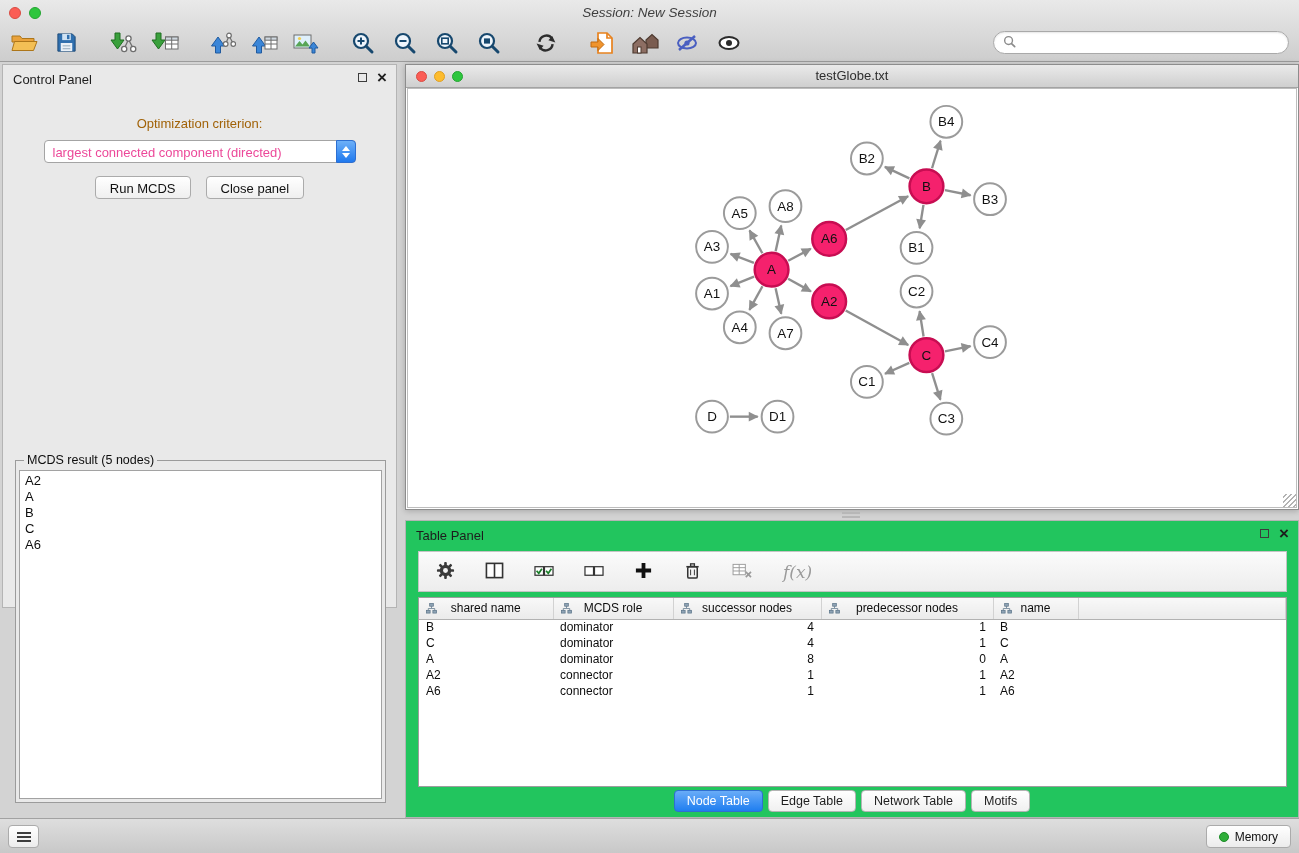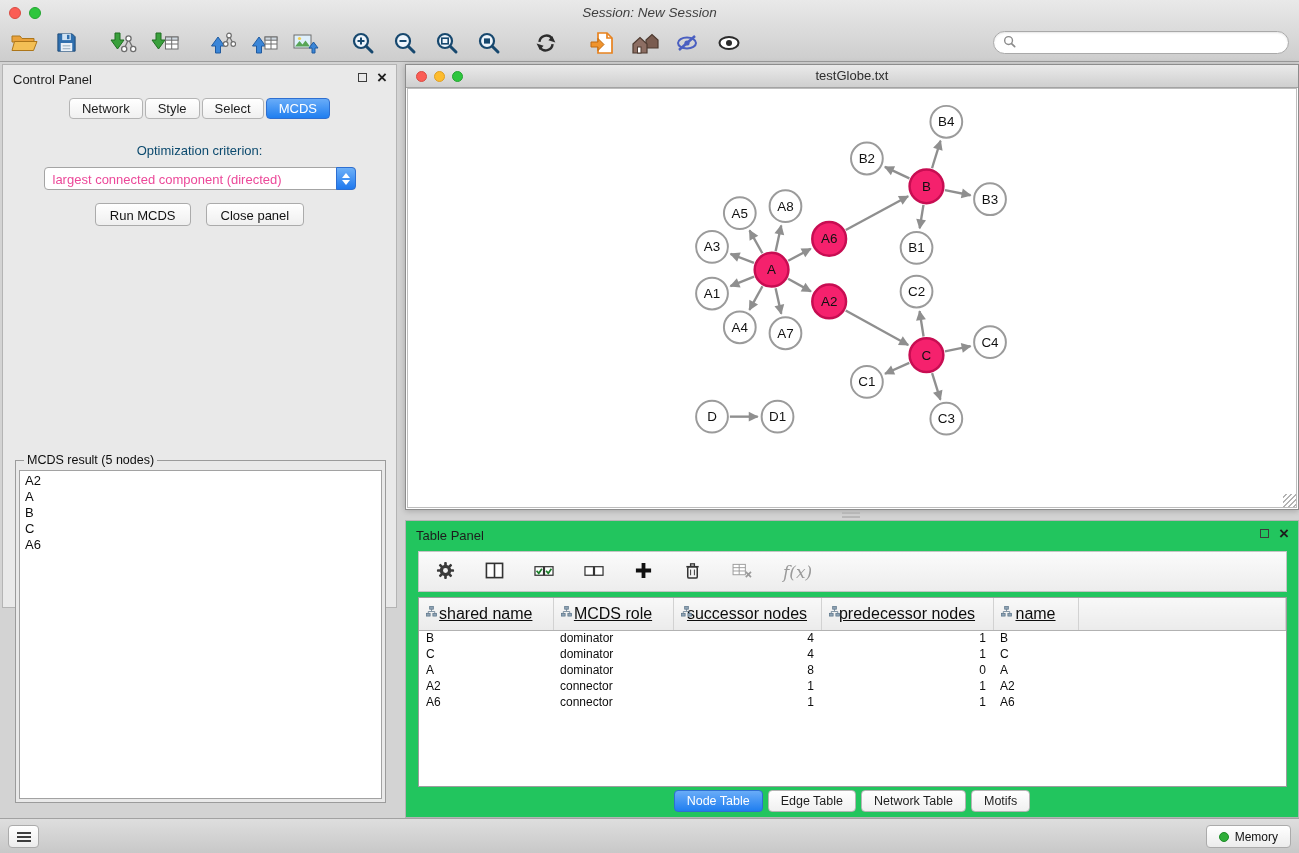--- a/index.html
+++ b/index.html
@@ -38,21 +38,21 @@
     background:linear-gradient(#ffffff,#f0f0f0);border:1px solid #b4b4b4;border-radius:4px;color:#1d1d1d;}
   .tab.sel{background:linear-gradient(#69acf8,#1f7ef0);border-color:#2f6fd0;color:#fff;}
 
   .btn{height:23px;padding:4px 14px;font-size:13px;background:linear-gradient(#ffffff,#efefef);
     border:1px solid #ababab;border-radius:4px;color:#111;}
 
   
   .control-panel{position:absolute;left:2px;top:64px;width:395px;height:544px;
     background:#e9e9e9;border:1px solid #b4b4b4;}
   .cp-tabs{display:flex;justify-content:center;gap:2px;margin-top:6px;}
-  .opt-label{text-align:center;margin-top:24px;font-size:13px;color:#0c4a6e;}
+  .opt-label{text-align:center;margin-top:24px;font-size:13px;color:#a16207;}
   .dropdown{position:relative;margin:9px auto 0;width:312px;height:23px;background:#fff;
     border:1px solid #a4a4a4;border-radius:4px;}
   .dropdown .val{position:absolute;left:8px;top:4px;font-size:13px;color:#ec4899;white-space:nowrap;}
   .stepper{position:absolute;right:-1px;top:-1px;width:20px;height:23px;
     background:linear-gradient(#6db0f8,#2079ee);border:1px solid #2d6fd2;border-radius:0 4px 4px 0;
     display:flex;flex-direction:column;align-items:center;justify-content:center;gap:2px;}
   .tri-up{width:0;height:0;border-left:4px solid transparent;border-right:4px solid transparent;border-bottom:5px solid #fff;}
   .tri-down{width:0;height:0;border-left:4px solid transparent;border-right:4px solid transparent;border-top:5px solid #fff;}
   .cp-buttons{display:flex;justify-content:center;gap:15px;margin-top:13px;}
 
@@ -81,23 +81,23 @@
   
   .table-panel{position:absolute;left:405px;top:520px;width:894px;height:298px;
     background:#22c55e;border:1px solid #b4b4b4;}
   .tp-toolbar{position:absolute;left:12px;top:30px;width:869px;height:41px;
     background:linear-gradient(#fbfbfb,#ededed);border:1px solid #c4c4c4;
     display:flex;align-items:center;padding-left:17px;gap:24px;}
   .fx{font-family:"DejaVu Serif",serif;font-style:italic;font-size:17px;color:#9a9a9a;}
   .tp-tablebox{position:absolute;left:12px;top:76px;width:869px;height:190px;
     background:#fff;border:1px solid #9d9d9d;overflow:hidden;}
   table{border-collapse:collapse;width:100%;table-layout:fixed;}
-  th{height:32px;background:linear-gradient(#f8f8f8,#ebebeb);border-right:1px solid #d2d2d2;
-    border-bottom:1px solid #b2b2b2;font-size:16px;font-weight:normal;color:#0d0d0d;
-    position:relative;text-align:center;white-space:nowrap;text-decoration:underline;}
+  th{height:21px;background:linear-gradient(#f8f8f8,#ebebeb);border-right:1px solid #d2d2d2;
+    border-bottom:1px solid #b2b2b2;font-size:12px;font-weight:normal;color:#0d0d0d;
+    position:relative;text-align:center;white-space:nowrap;}
   th .hicon{position:absolute;left:7px;top:5px;}
   td{height:16px;font-size:12px;color:#0d0d0d;padding:0 7px;white-space:nowrap;}
   td.c2,td.c3{text-align:right;}
   .tp-tabs{position:absolute;left:0;right:0;top:269px;display:flex;justify-content:center;gap:5px;}
   .tp-tabs .tab{font-size:12.5px;height:22px;line-height:20px;}
 
   
   .statusbar{position:absolute;left:0;top:818px;width:100%;height:35px;
     background:linear-gradient(#dedede,#c8c8c8);border-top:1px solid #a2a2a2;}
   .task-btn{position:absolute;left:8px;top:6px;width:31px;height:23px;border-radius:4px;
@@ -277,26 +277,20 @@
     </div>
   </div>
 
   <div class="control-panel">
     <div class="panel-header">
       <span class="panel-title">Control Panel</span>
       <span class="panel-controls">
         <span class="float-icon"></span>
         <span class="close-icon">×</span>
       </span>
-    </div>
-    <div class="cp-tabs">
-      <button class="tab cp-tab">Network</button>
-      <button class="tab cp-tab">Style</button>
-      <button class="tab cp-tab">Select</button>
-      <button class="tab cp-tab sel">MCDS</button>
     </div>
 
     <div class="opt-label">Optimization criterion:</div>
 
     <div class="dropdown">
       <span class="val">largest connected component (directed)</span>
       <span class="stepper">
         <span class="tri-up"></span>
           <span class="tri-down"></span>
       </span>

